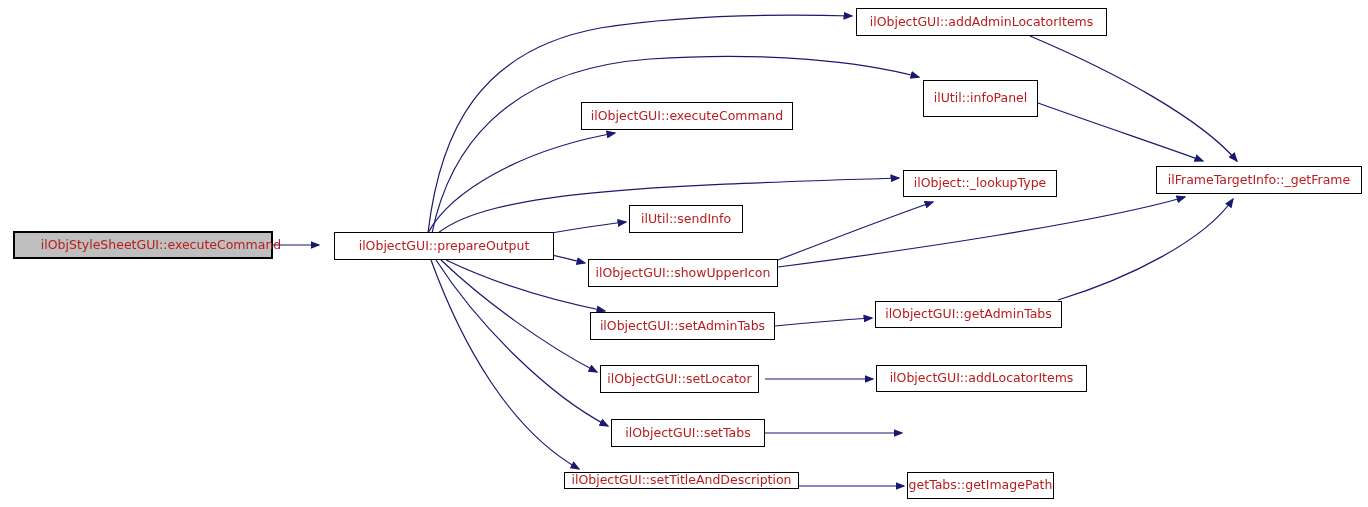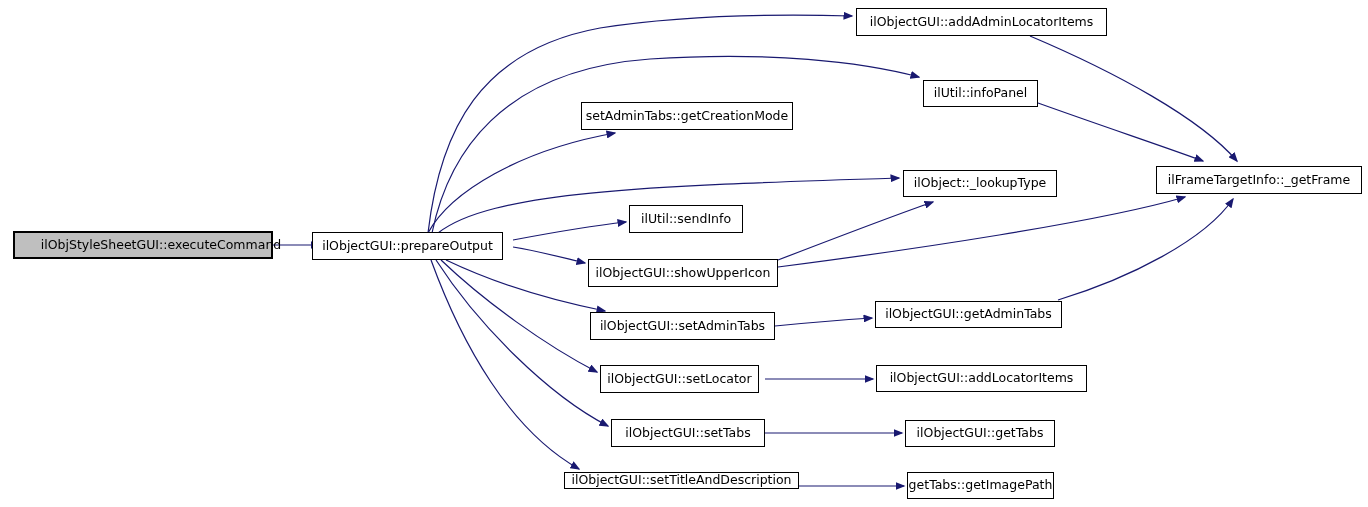--- a/index.html
+++ b/index.html
@@ -9,21 +9,21 @@
     background:#ffffff;
     font-family:"DejaVu Sans", sans-serif;
     overflow:hidden;
   }
   #edges{position:absolute;left:0;top:0;pointer-events:none;}
   .node{
     position:absolute;
     box-sizing:border-box;
     border:1px solid #000000;
     background:#ffffff;
-    color:#000000;
+    color:#b91c1c;
     font-size:12.5px;
     line-height:1;
     display:flex;
     align-items:center;
     justify-content:center;
     white-space:nowrap;
     cursor:pointer;
   }
   .node.selected{
     background:#bfbfbf;
@@ -62,45 +62,44 @@
     <path class="edge" d="M 778,267 C 910,250 1100,222 1185,197" marker-end="url(#arrow)"></path>
     <path class="edge" d="M 775,326 C 805,323 840,320 872,318" marker-end="url(#arrow)"></path>
     <path class="edge" d="M 1058,300 C 1130,278 1205,240 1233,199" marker-end="url(#arrow)"></path>
     <path class="edge" d="M 765,379 L 873,379" marker-end="url(#arrow)"></path>
     <path class="edge" d="M 754,433 L 902,433" marker-end="url(#arrow)"></path>
     <path class="edge" d="M 799,486 L 904,486" marker-end="url(#arrow)"></path>
   </svg>
 
   <div class="node selected" style="left:13px;top:231px;width:260px;height:28px">ilObjStyleSheetGUI::executeCommand</div>
 
-  <div class="node" style="left:312px;top:232px;width:191px;height:28px">ilObjectGUI::prepareOutput</div>
+  <div class="node" style="left:334px;top:232px;width:220px;height:28px">ilObjectGUI::prepareOutput</div>
 
   <div class="node" style="left:856px;top:8px;width:251px;height:28px">ilObjectGUI::addAdminLocatorItems</div>
 
-  <div class="node" style="left:923px;top:80px;width:115px;height:27px">ilUtil::infoPanel</div>
+  <div class="node" style="left:923px;top:80px;width:115px;height:37px">ilUtil::infoPanel</div>
 
-  <div class="node" style="left:581px;top:102px;width:212px;height:28px">setAdminTabs::getCreationMode</div>
+  <div class="node" style="left:581px;top:102px;width:212px;height:28px">ilObjectGUI::executeCommand</div>
 
   <div class="node" style="left:903px;top:170px;width:154px;height:27px">ilObject::_lookupType</div>
 
   <div class="node" style="left:1156px;top:166px;width:206px;height:28px">ilFrameTargetInfo::_getFrame</div>
 
   <div class="node" style="left:629px;top:205px;width:114px;height:28px">ilUtil::sendInfo</div>
 
   <div class="node" style="left:588px;top:259px;width:190px;height:28px">ilObjectGUI::showUpperIcon</div>
 
   <div class="node" style="left:590px;top:312px;width:185px;height:28px">ilObjectGUI::setAdminTabs</div>
 
   <div class="node" style="left:875px;top:301px;width:187px;height:27px">ilObjectGUI::getAdminTabs</div>
 
   <div class="node" style="left:600px;top:365px;width:159px;height:28px">ilObjectGUI::setLocator</div>
 
   <div class="node" style="left:876px;top:365px;width:211px;height:27px">ilObjectGUI::addLocatorItems</div>
 
   <div class="node" style="left:611px;top:419px;width:154px;height:28px">ilObjectGUI::setTabs</div>
 
-  <div class="node" style="left:905px;top:420px;width:150px;height:27px">ilObjectGUI::getTabs</div>
 
   <div class="node" style="left:564px;top:472px;width:235px;height:17px">ilObjectGUI::setTitleAndDescription</div>
 
   <div class="node" style="left:907px;top:472px;width:147px;height:27px">getTabs::getImagePath</div>
 
 </div>
 
 </body></html>

